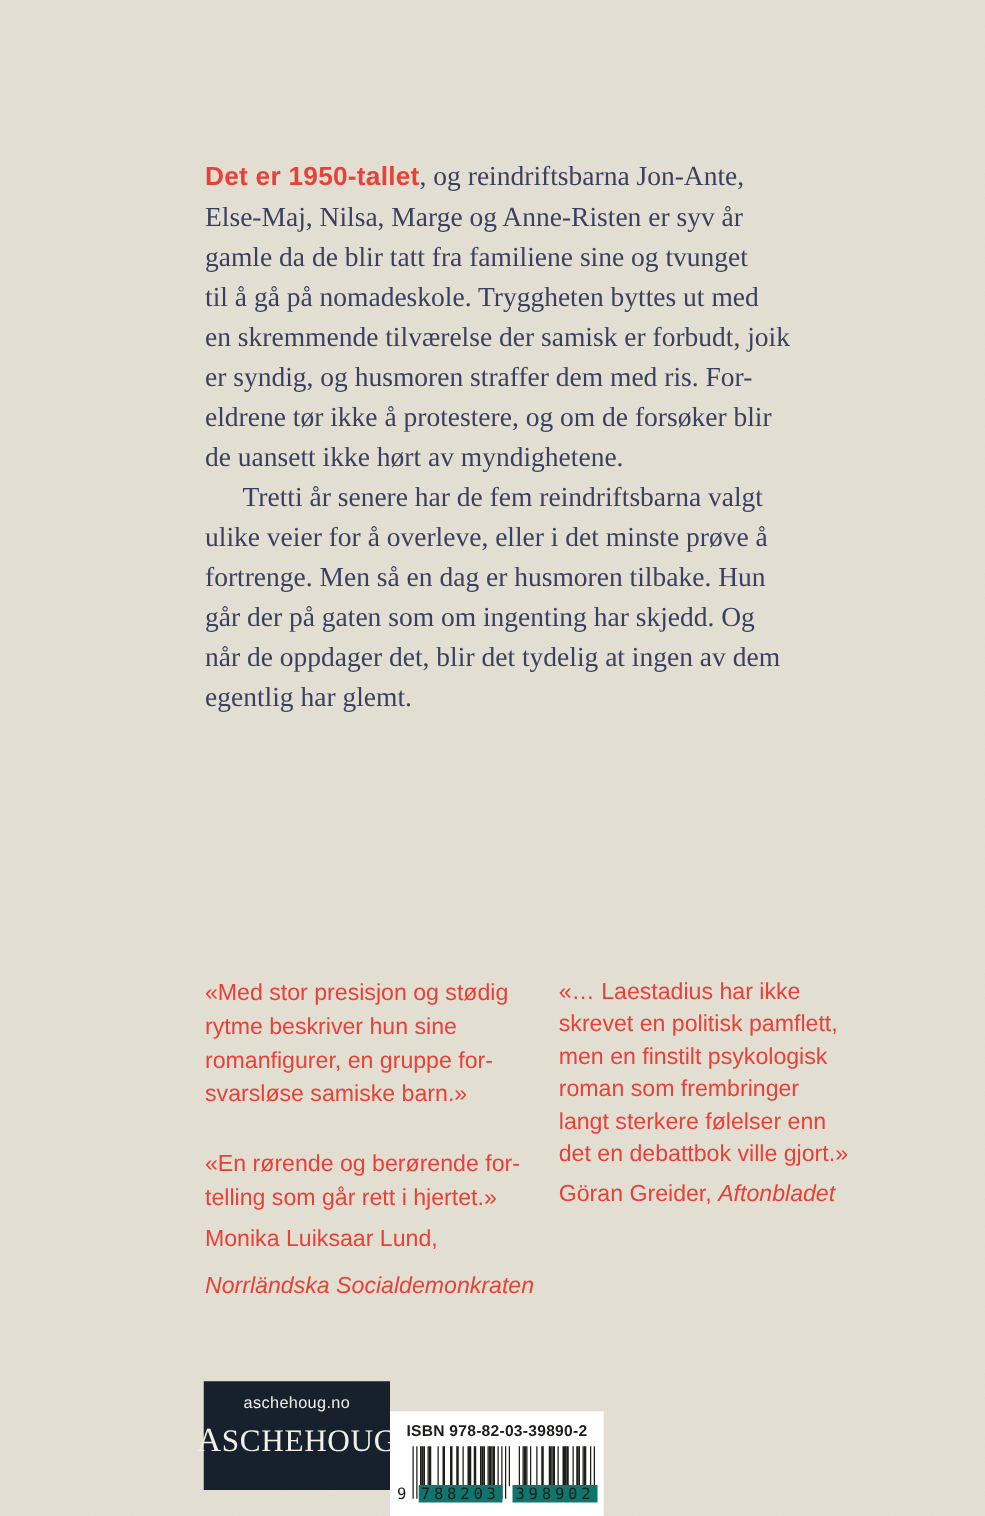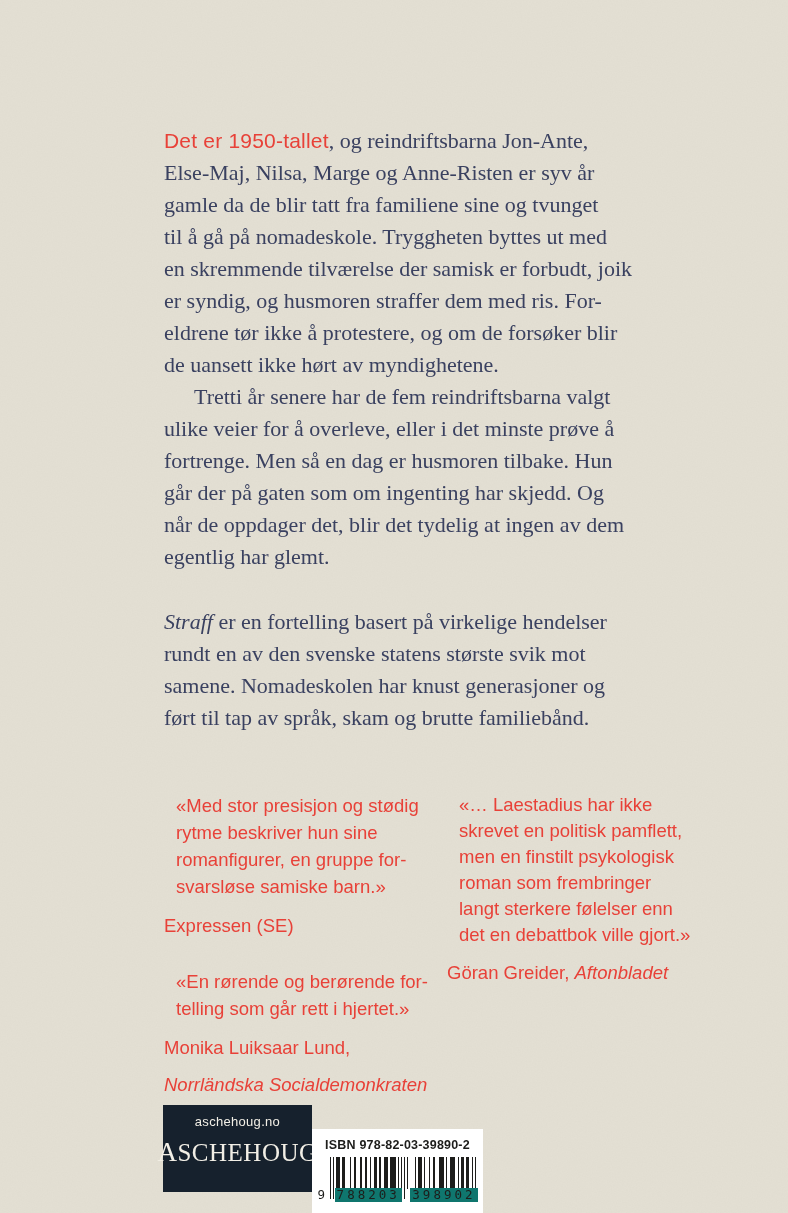--- a/index.html
+++ b/index.html
@@ -30,21 +30,21 @@
     top: 125px;
     color: var(--ink-navy, #3a4160);
     font-size: 22px;
     line-height: 32px;
   }
   .synopsis p { margin: 0; white-space: pre; }
   .synopsis .p2 { text-indent: 30px; }
   .synopsis .p3 { margin-top: 33px; }
   .lead-phrase {
     font-family: "Liberation Sans", sans-serif;
-    font-weight: normal;
+    font-weight: bold;
     font-size: 21px;
     color: var(--accent-red, #e84138);
     letter-spacing: 0.2px;
   }
   .title-italic { font-style: italic; }
 
   
   .reviews {
     position: absolute;
     left: 164px;
@@ -54,21 +54,21 @@
     color: var(--accent-red, #e84138);
     font-size: 18.5px;
     line-height: 27px;
   }
   .review-col-right {
     position: absolute;
     left: 283px;
     top: 0;
     line-height: 26px;
   }
-  .quote { margin: 12px; white-space: pre; }
+  .quote { margin: 0; white-space: pre; }
   .source { margin-top: 6px; }
   .quote-2 { margin-top: 29px; }
   .pub-italic { font-style: italic; margin-top: 10px; }
 
   
   .footer {
     position: absolute;
     left: 163px;
     top: 1105px;
     display: flex;
@@ -166,34 +166,29 @@
 en skremmende tilværelse der samisk er forbudt, joik
 er syndig, og husmoren straffer dem med ris. For-
 eldrene tør ikke å protestere, og om de forsøker blir
 de uansett ikke hørt av myndighetene.</span></p>
       <p class="p2">Tretti år senere har de fem reindriftsbarna valgt
 ulike veier for å overleve, eller i det minste prøve å
 fortrenge. Men så en dag er husmoren tilbake. Hun
 går der på gaten som om ingenting har skjedd. Og
 når de oppdager det, blir det tydelig at ingen av dem
 egentlig har glemt.</p>
-      <p class="p3"><span class="title-italic">Straff</span><span> er en fortelling basert på virkelige hendelser
-rundt en av den svenske statens største svik mot
-samene. Nomadeskolen har knust generasjoner og
-ført til tap av språk, skam og brutte familiebånd.</span></p>
     </div>
 
     <div class="reviews">
 
       <div class="review-col-left">
         <p class="quote">«Med stor presisjon og stødig
 rytme beskriver hun sine
 romanfigurer, en gruppe for-
 svarsløse samiske barn.»</p>
-        <div class="source">Expressen (SE)</div>
         <p class="quote quote-2">«En rørende og berørende for-
 telling som går rett i hjertet.»</p>
         <div class="source">
           <div>Monika Luiksaar Lund,</div>
           <div class="pub-italic">Norrländska Socialdemonkraten</div>
         </div>
       </div>
 
       <div class="review-col-right">
         <p class="quote">«… Laestadius har ikke

